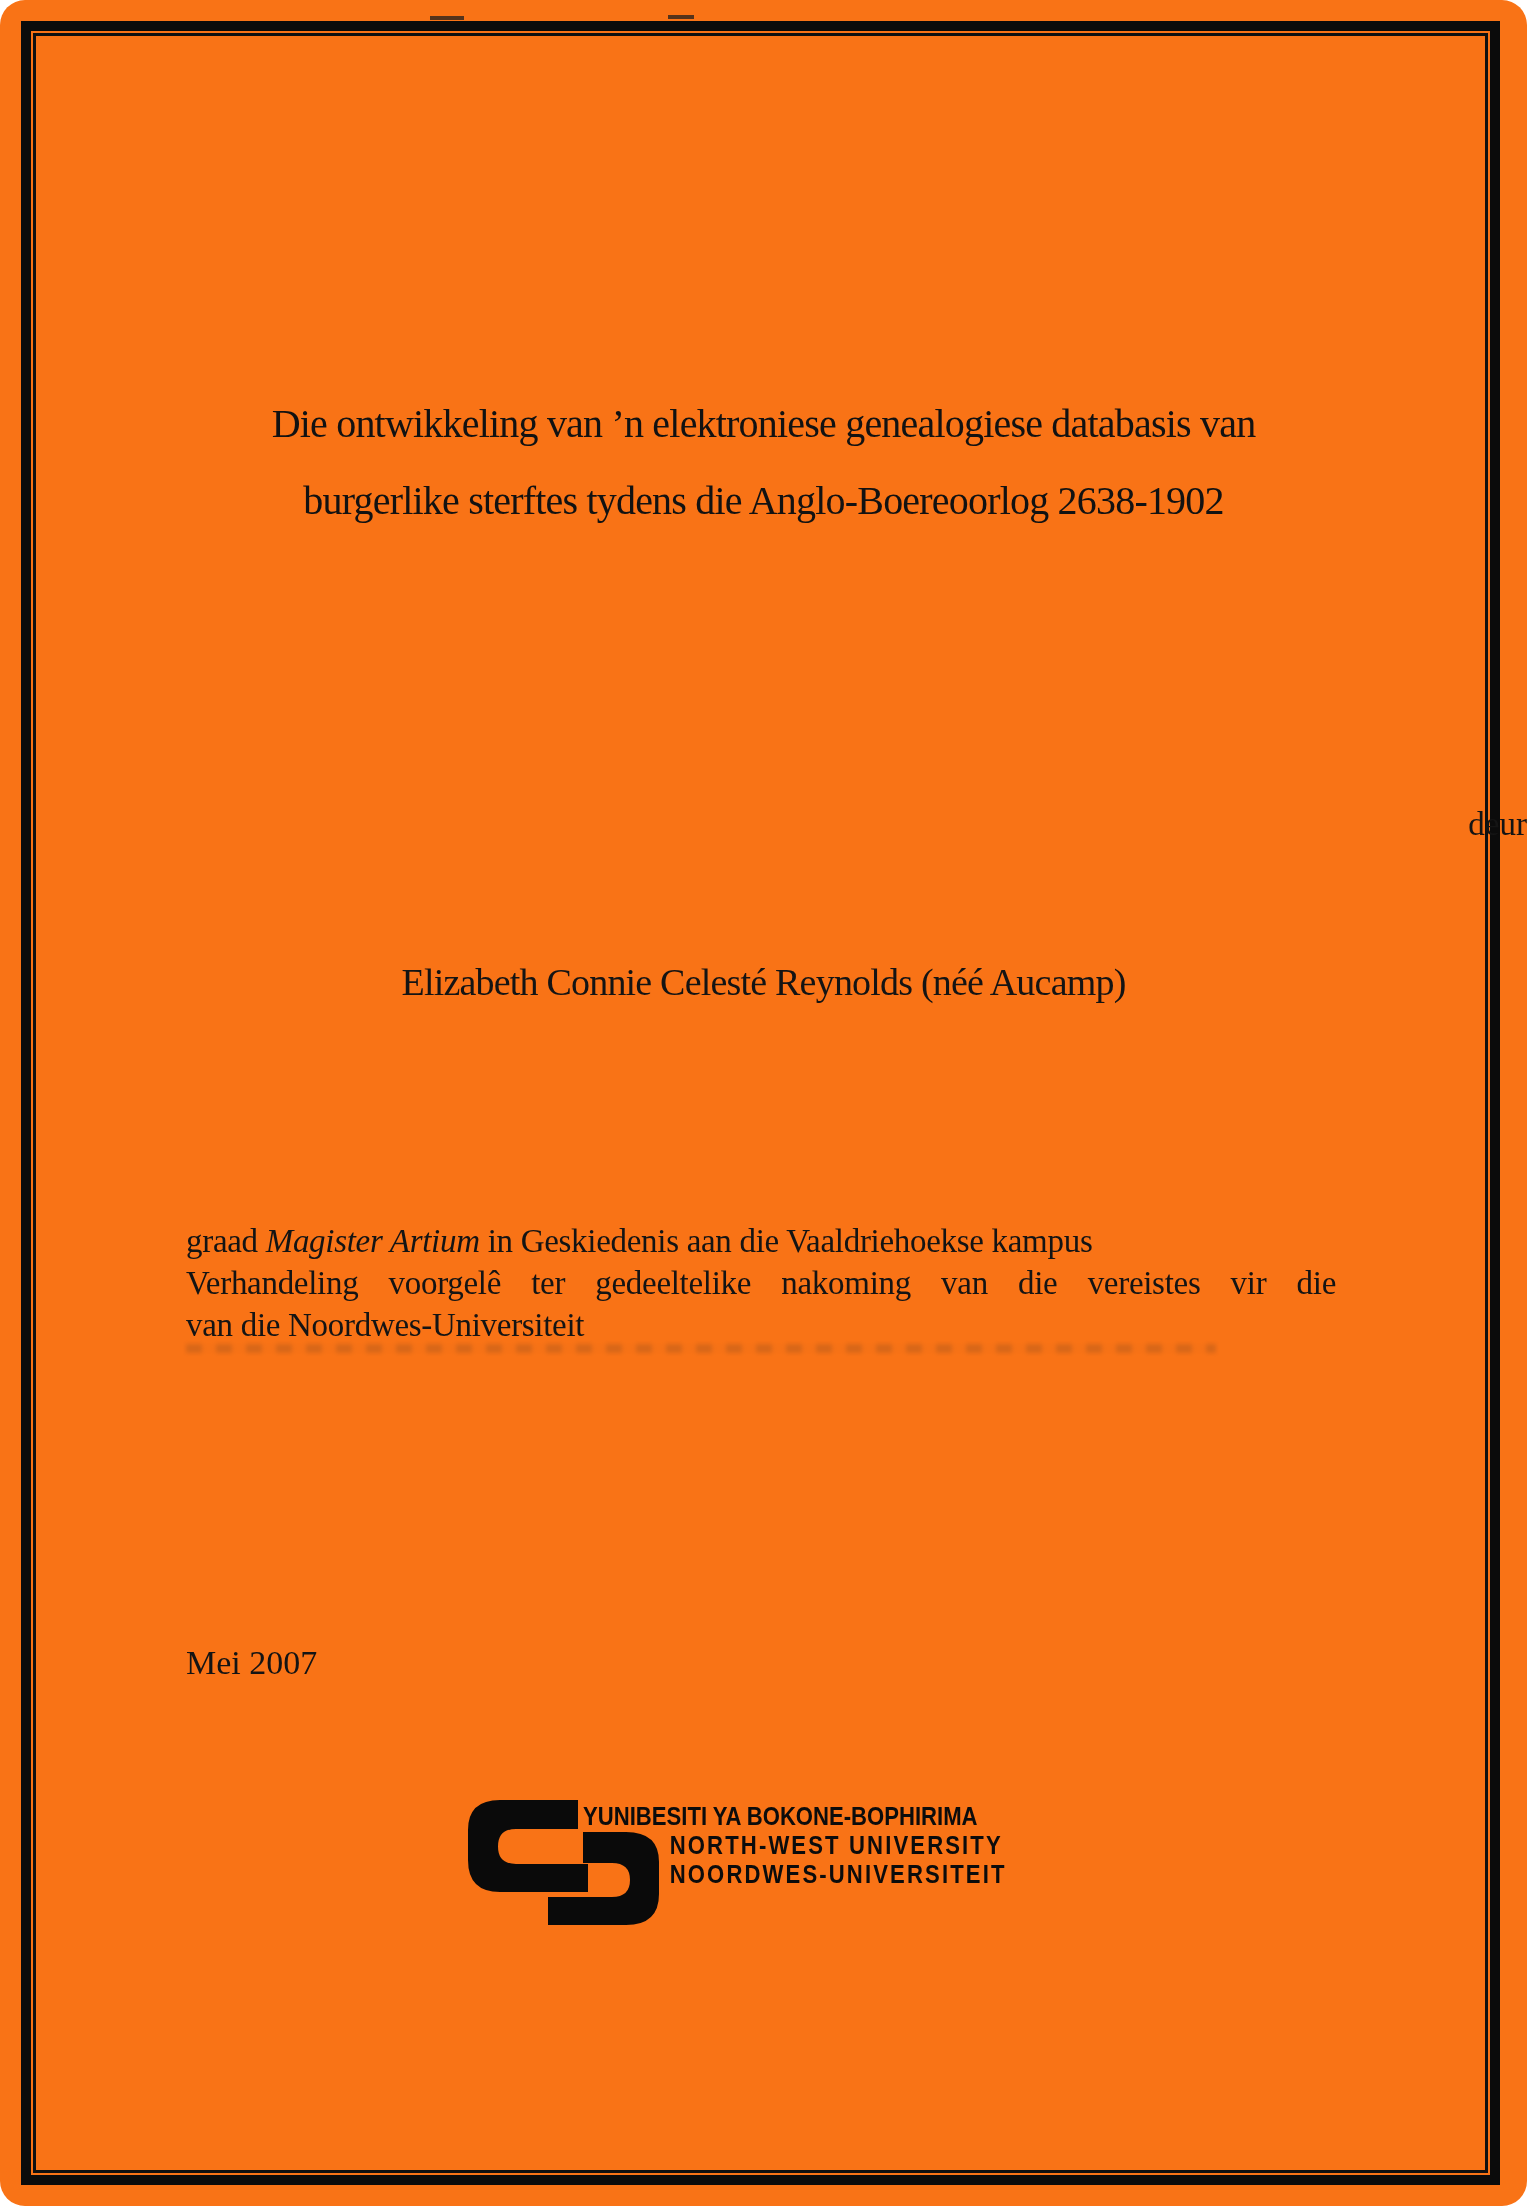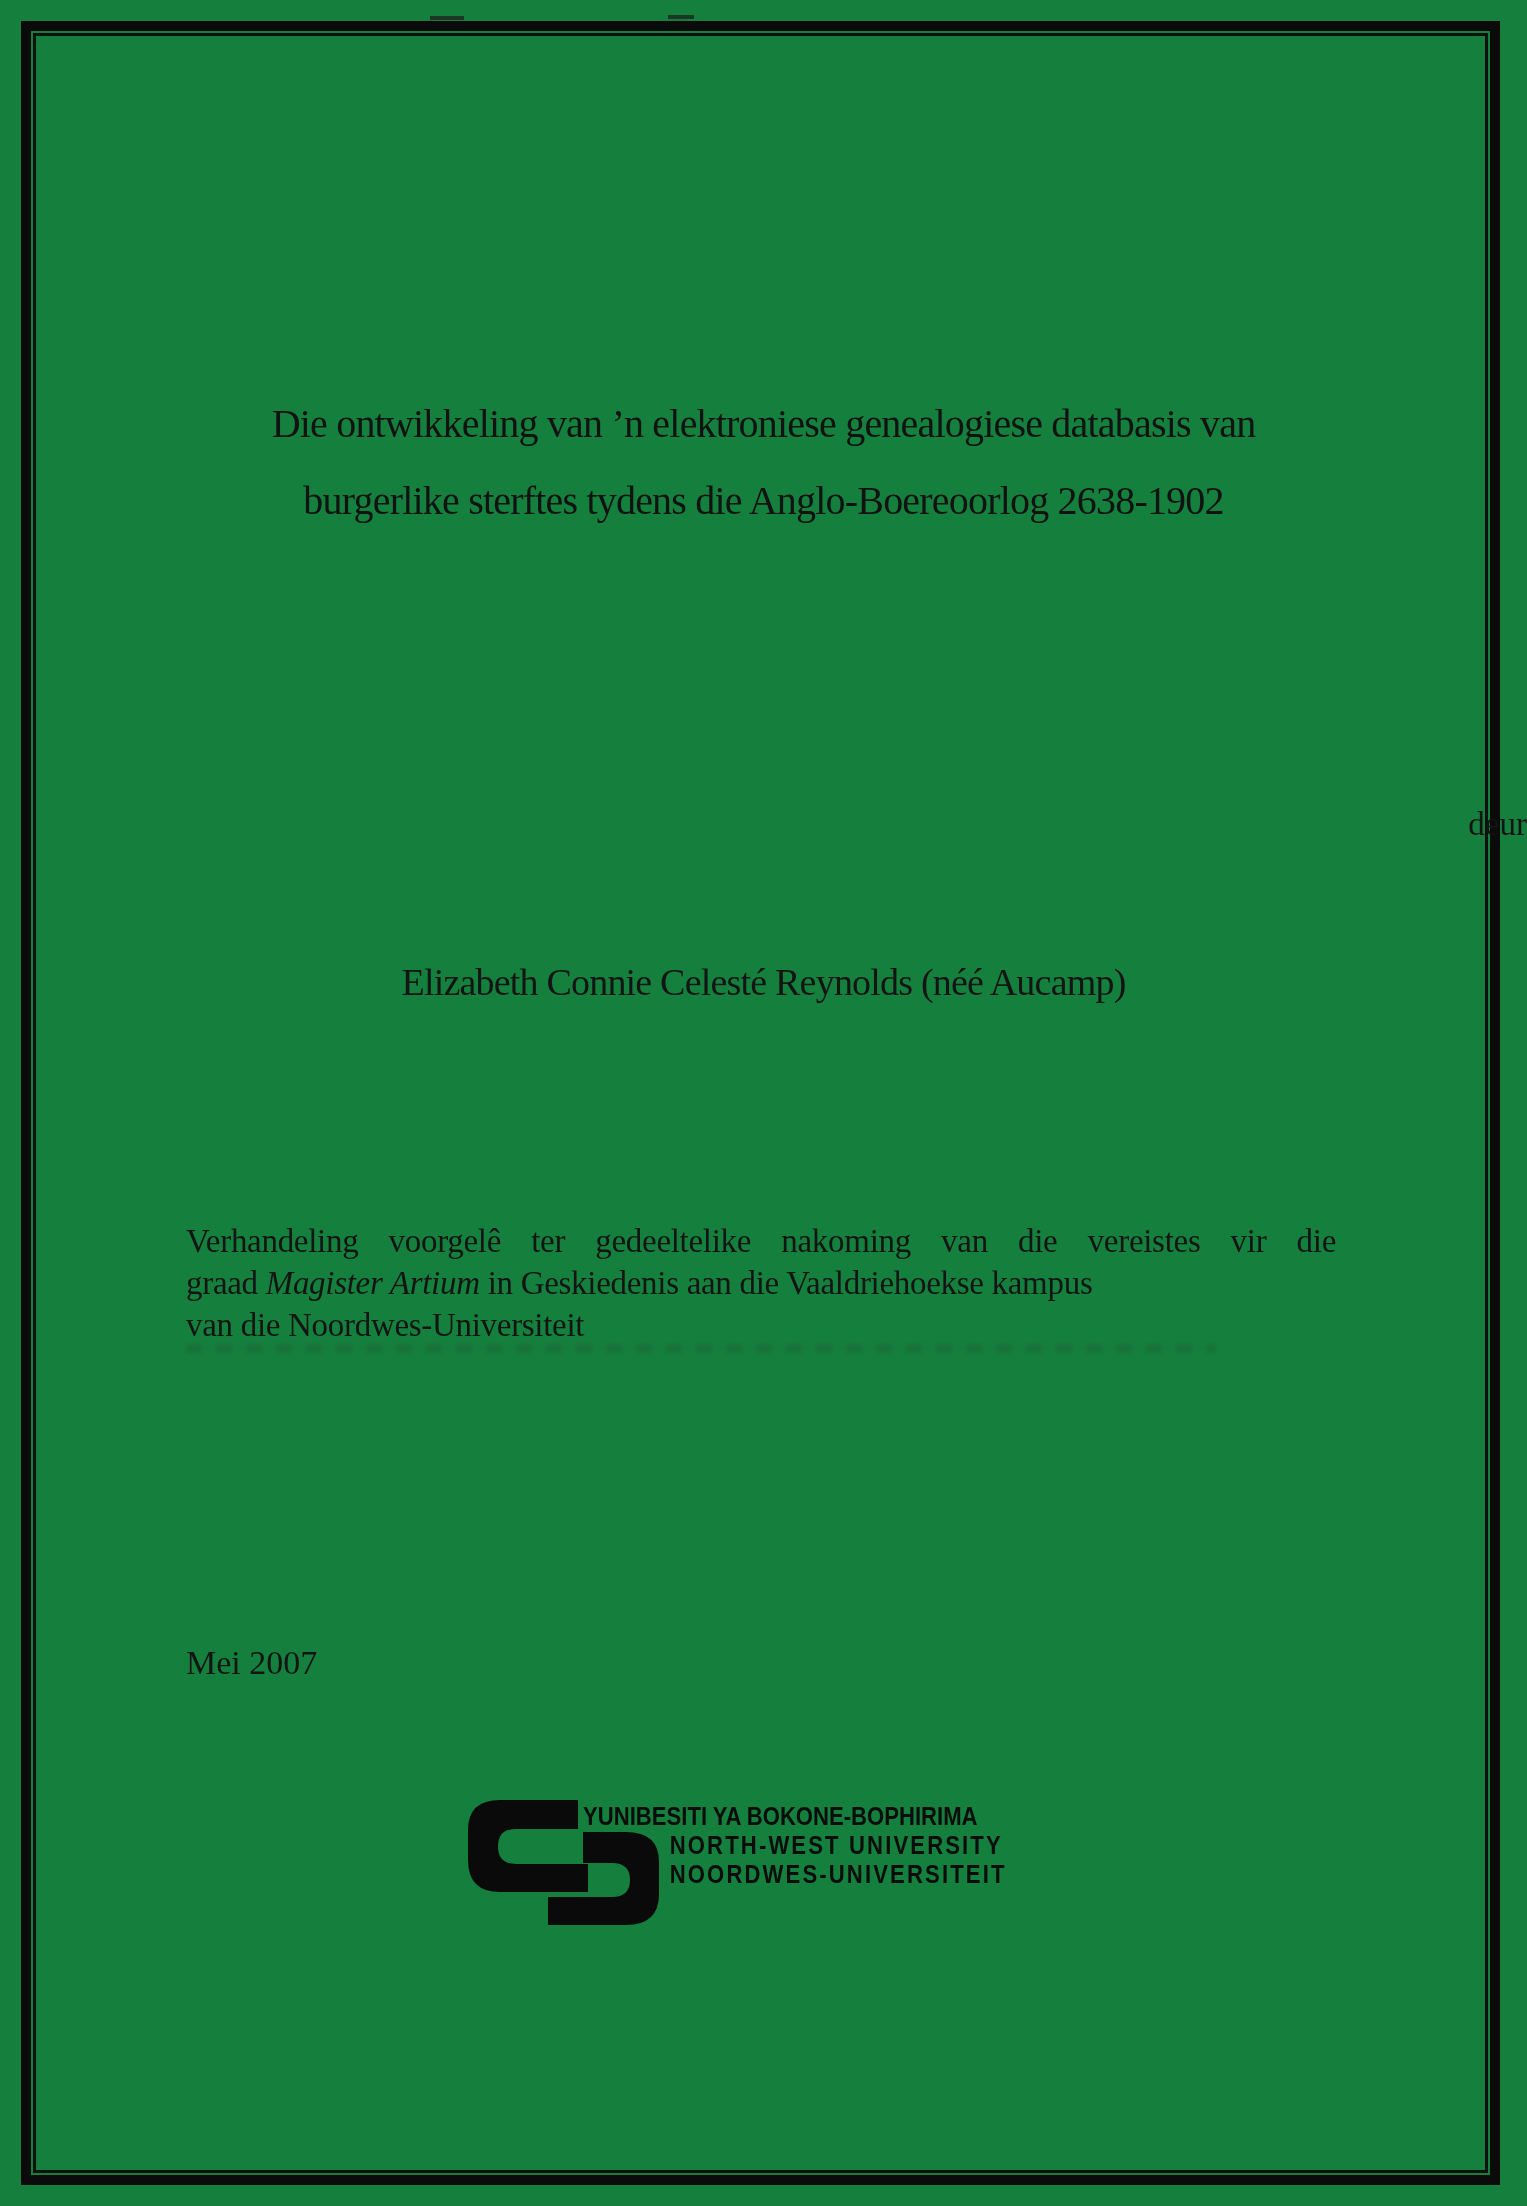--- a/index.html
+++ b/index.html
@@ -11,21 +11,22 @@
     width: 1527px;
     height: 2206px;
     position: relative;
     overflow: hidden;
     font-family: "Liberation Serif", "DejaVu Serif", serif;
     color: #141414;
   }
   .page {
     position: absolute;
     inset: 0;
-    background: #15803d;
+    background: #f97316;
+    border-radius: 25px;
   }
   
   .frame-outer {
     position: absolute;
     left: 21px;
     top: 21px;
     width: 1479px;
     height: 2164px;
     border: 10px solid #0b0b0b;
     box-sizing: border-box;
@@ -161,22 +162,22 @@
   <h1 class="title">
     <span class="line">Die ontwikkeling van ’n elektroniese genealogiese databasis van</span>
     <span class="line">burgerlike sterftes tydens die Anglo-Boereoorlog 2638-1902</span>
   </h1>
 
   <div class="byline">deur</div>
 
   <div class="author">Elizabeth Connie Celesté Reynolds (néé Aucamp)</div>
 
   <div class="statement">
+    <div class="st-line"><span>graad </span><em>Magister Artium</em><span> in Geskiedenis aan die Vaaldriehoekse kampus</span></div>
     <div class="st-line justify">Verhandeling voorgelê ter gedeeltelike nakoming van die vereistes vir die</div>
-    <div class="st-line"><span>graad </span><em>Magister Artium</em><span> in Geskiedenis aan die Vaaldriehoekse kampus</span></div>
     <div class="st-line">van die Noordwes-Universiteit</div>
   </div>
 
   <div class="ghost"></div>
 
   <div class="supervisor">
     <div>Mei 2007</div>
   </div>
 
   <div class="logo">

